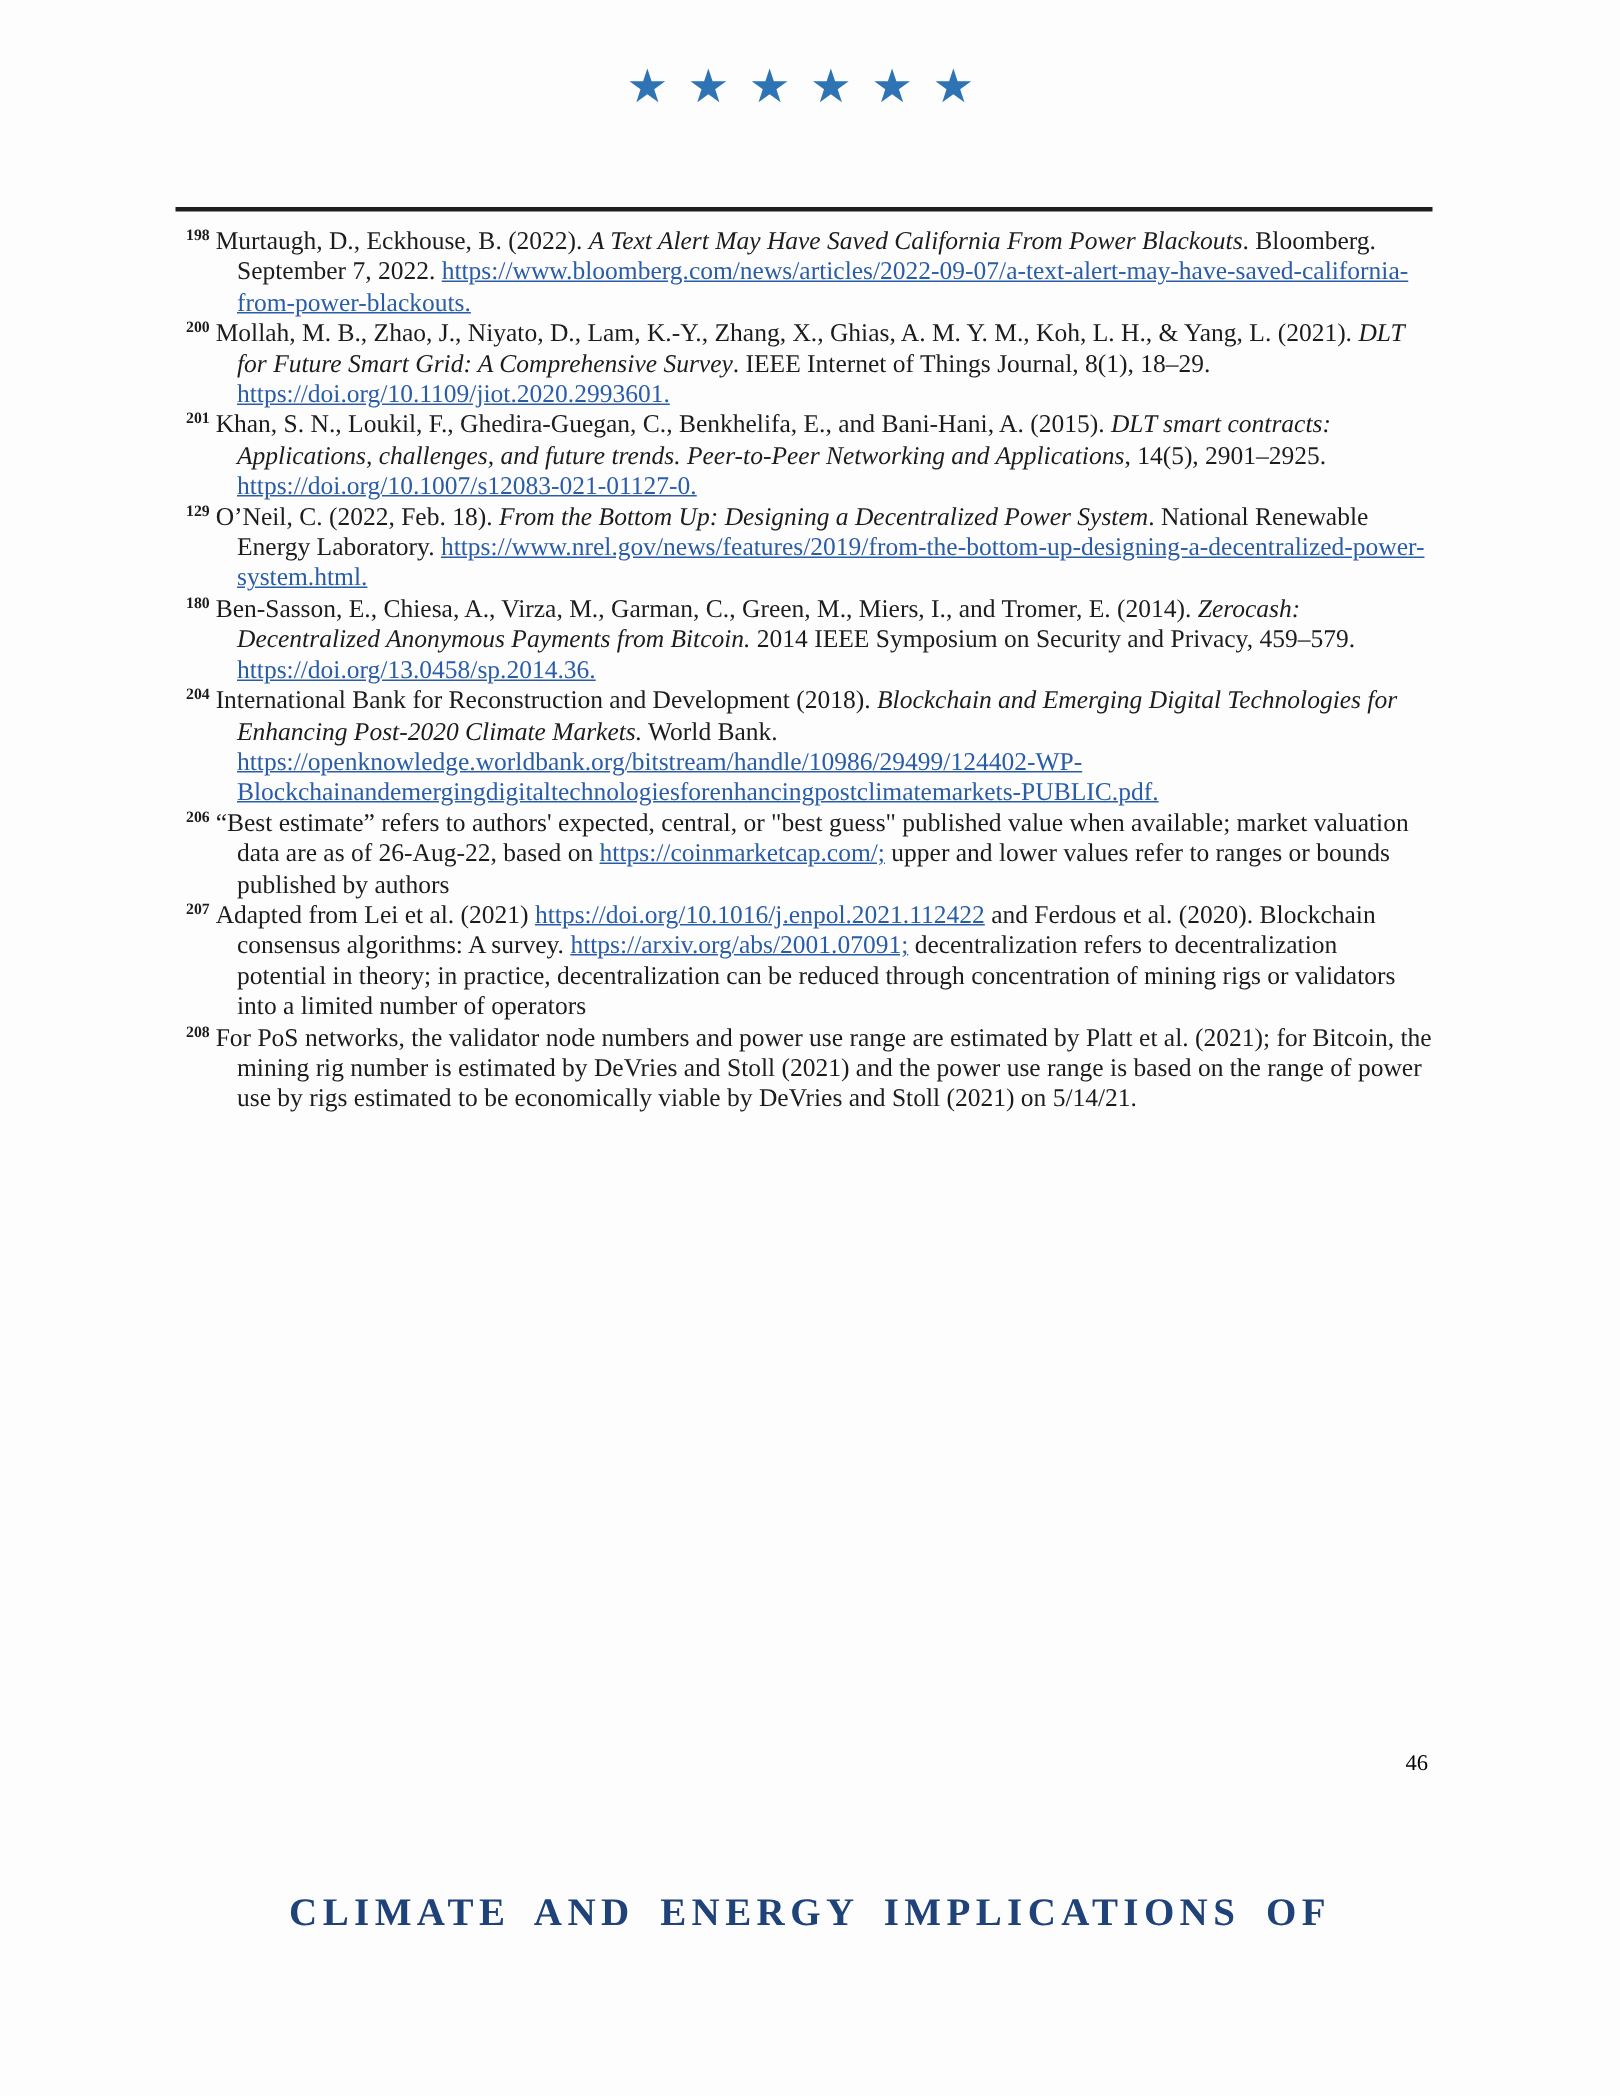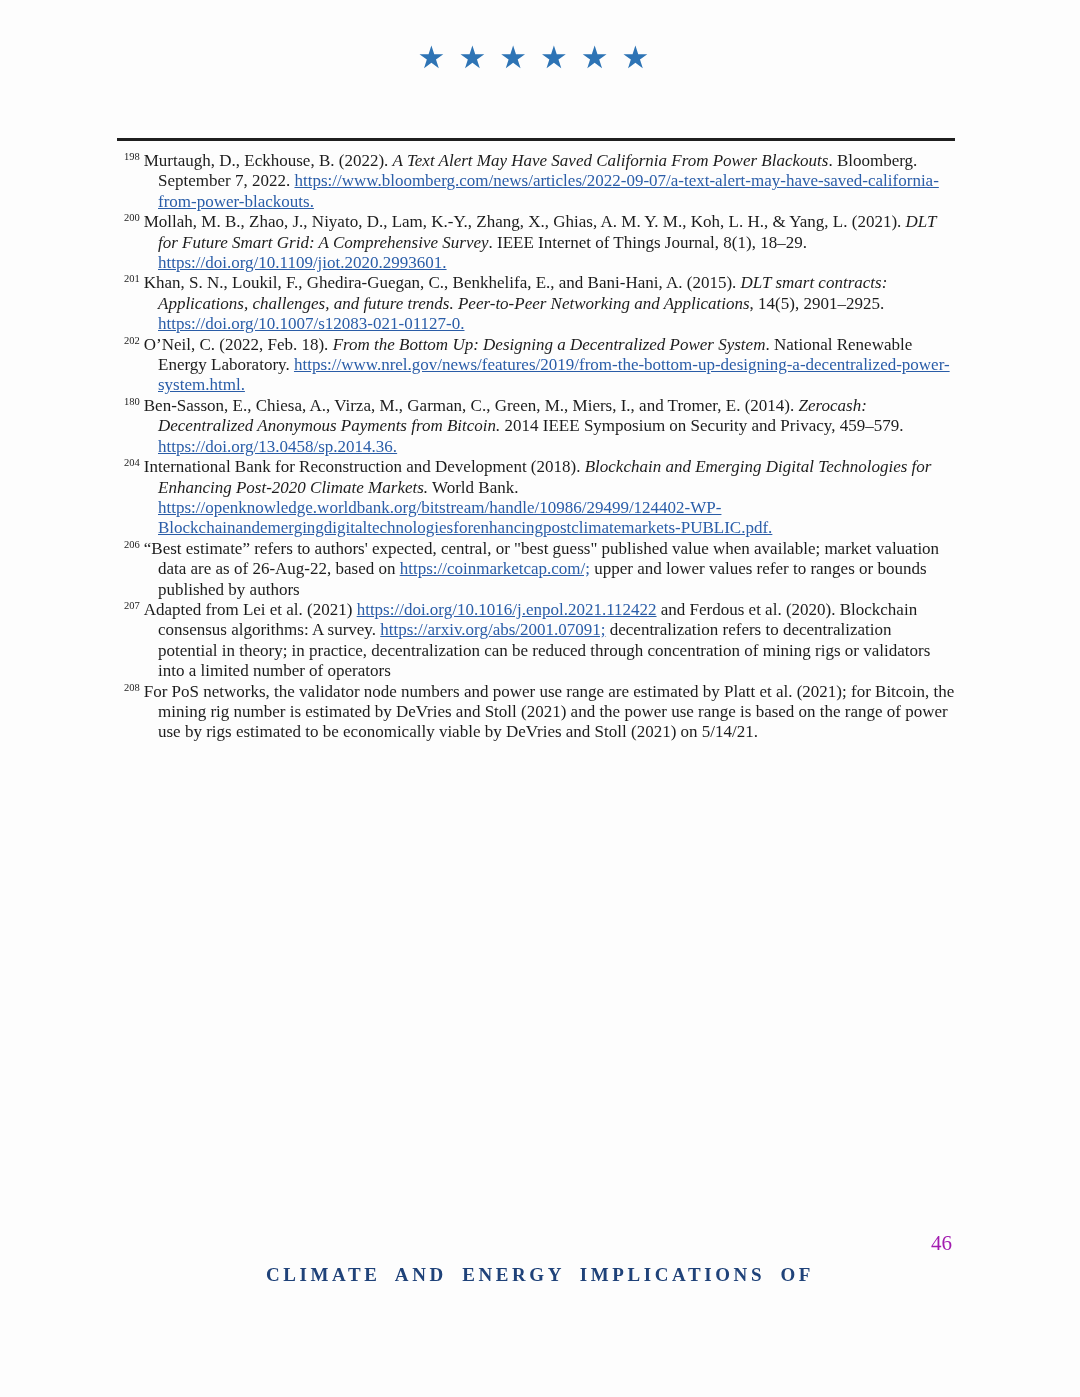--- a/index.html
+++ b/index.html
@@ -48,61 +48,62 @@
     text-indent: -34px;
     overflow-wrap: break-word;
   }
   .footnote sup {
     font-size: 10.5px;
     line-height: 0;
     vertical-align: baseline;
     position: relative;
     top: -6px;
     margin-right: 4px;
+    font-weight: bold;
   }
   .footnote a {
     color: var(--link-color, #2A5DA8);
     text-decoration: underline;
     cursor: pointer;
   }
   .page-number {
     position: absolute;
-    top: 1231px;
+    top: 1168px;
     right: 128px;
-    font-size: 21px;
-    color: #a21caf;
+    font-size: 15px;
+    color: #000000;
   }
   .footer-title {
     position: absolute;
     top: 1262px;
     left: 0;
     width: 100%;
     text-align: center;
     color: var(--footer-color, #1F4279);
     font-weight: bold;
-    font-size: 19px;
+    font-size: 26px;
     line-height: 25.5px;
     letter-spacing: 3.6px;
     word-spacing: 7px;
   }
 </style>
 </head>
 <body>
 
 <div class="page">
 
   <div class="stars"><span>★</span><span>★</span><span>★</span><span>★</span><span>★</span><span>★</span></div>
 
   <div class="rule"></div>
 
   <div class="footnotes">
       <div class="footnote"><sup>198</sup><span>Murtaugh, D., Eckhouse, B. (2022). </span><i>A Text Alert May Have Saved California From Power Blackouts</i><span>. Bloomberg. September 7, 2022. </span><a href="#">https://www.bloomberg.com/news/articles/2022-09-07/a-text-alert-may-have-saved-california-from-power-blackouts.</a></div>
       <div class="footnote"><sup>200</sup><span>Mollah, M. B., Zhao, J., Niyato, D., Lam, K.-Y., Zhang, X., Ghias, A. M. Y. M., Koh, L. H., &amp; Yang, L. (2021). </span><i>DLT for Future Smart Grid: A Comprehensive Survey</i><span>. IEEE Internet of Things Journal, 8(1), 18–29. </span><a href="#">https://doi.org/10.1109/jiot.2020.2993601.</a></div>
       <div class="footnote"><sup>201</sup><span>Khan, S. N., Loukil, F., Ghedira-Guegan, C., Benkhelifa, E., and Bani-Hani, A. (2015). </span><i>DLT smart contracts: Applications, challenges, and future trends. Peer-to-Peer Networking and Applications</i><span>, 14(5), 2901–2925. </span><a href="#">https://doi.org/10.1007/s12083-021-01127-0.</a></div>
-      <div class="footnote"><sup>202</sup><span>O’Neil, C. (2022, Feb. 18). </span><i>From the Bottom Up: Designing a Decentralized Power System</i><span>. National Renewable Energy Laboratory. </span><a href="#">https://www.nrel.gov/news/features/2019/from-the-bottom-up-designing-a-decentralized-power-system.html.</a></div>
+      <div class="footnote"><sup>129</sup><span>O’Neil, C. (2022, Feb. 18). </span><i>From the Bottom Up: Designing a Decentralized Power System</i><span>. National Renewable Energy Laboratory. </span><a href="#">https://www.nrel.gov/news/features/2019/from-the-bottom-up-designing-a-decentralized-power-system.html.</a></div>
       <div class="footnote"><sup>180</sup><span>Ben-Sasson, E., Chiesa, A., Virza, M., Garman, C., Green, M., Miers, I., and Tromer, E. (2014). </span><i>Zerocash: Decentralized Anonymous Payments from Bitcoin.</i><span> 2014 IEEE Symposium on Security and Privacy, 459–579. </span><a href="#">https://doi.org/13.0458/sp.2014.36.</a></div>
       <div class="footnote"><sup>204</sup><span>International Bank for Reconstruction and Development (2018). </span><i>Blockchain and Emerging Digital Technologies for Enhancing Post-2020 Climate Markets.</i><span> World Bank. </span><a href="#">https://openknowledge.worldbank.org/bitstream/handle/10986/29499/124402-WP-Blockchainandemergingdigitaltechnologiesforenhancingpostclimatemarkets-PUBLIC.pdf.</a></div>
       <div class="footnote"><sup>206</sup><span>“Best estimate” refers to authors' expected, central, or "best guess" published value when available; market valuation data are as of 26-Aug-22, based on </span><a href="#">https://coinmarketcap.com/;</a><span> upper and lower values refer to ranges or bounds published by authors</span></div>
       <div class="footnote"><sup>207</sup><span>Adapted from Lei et al. (2021) </span><a href="#">https://doi.org/10.1016/j.enpol.2021.112422</a><span> and Ferdous et al. (2020). Blockchain consensus algorithms: A survey. </span><a href="#">https://arxiv.org/abs/2001.07091;</a><span>  decentralization refers to decentralization potential in theory; in practice, decentralization can be reduced through concentration of mining rigs or validators into a limited number of operators</span></div>
       <div class="footnote"><sup>208</sup><span>For PoS networks, the validator node numbers and power use range are estimated by Platt et al. (2021); for Bitcoin, the mining rig number is estimated by DeVries and Stoll (2021) and the power use range is based on the range of power use by rigs estimated to be economically viable by DeVries and Stoll (2021) on 5/14/21.</span></div>
     </div>
 
   <div class="page-number">46</div>
 
   <div class="footer-title">

